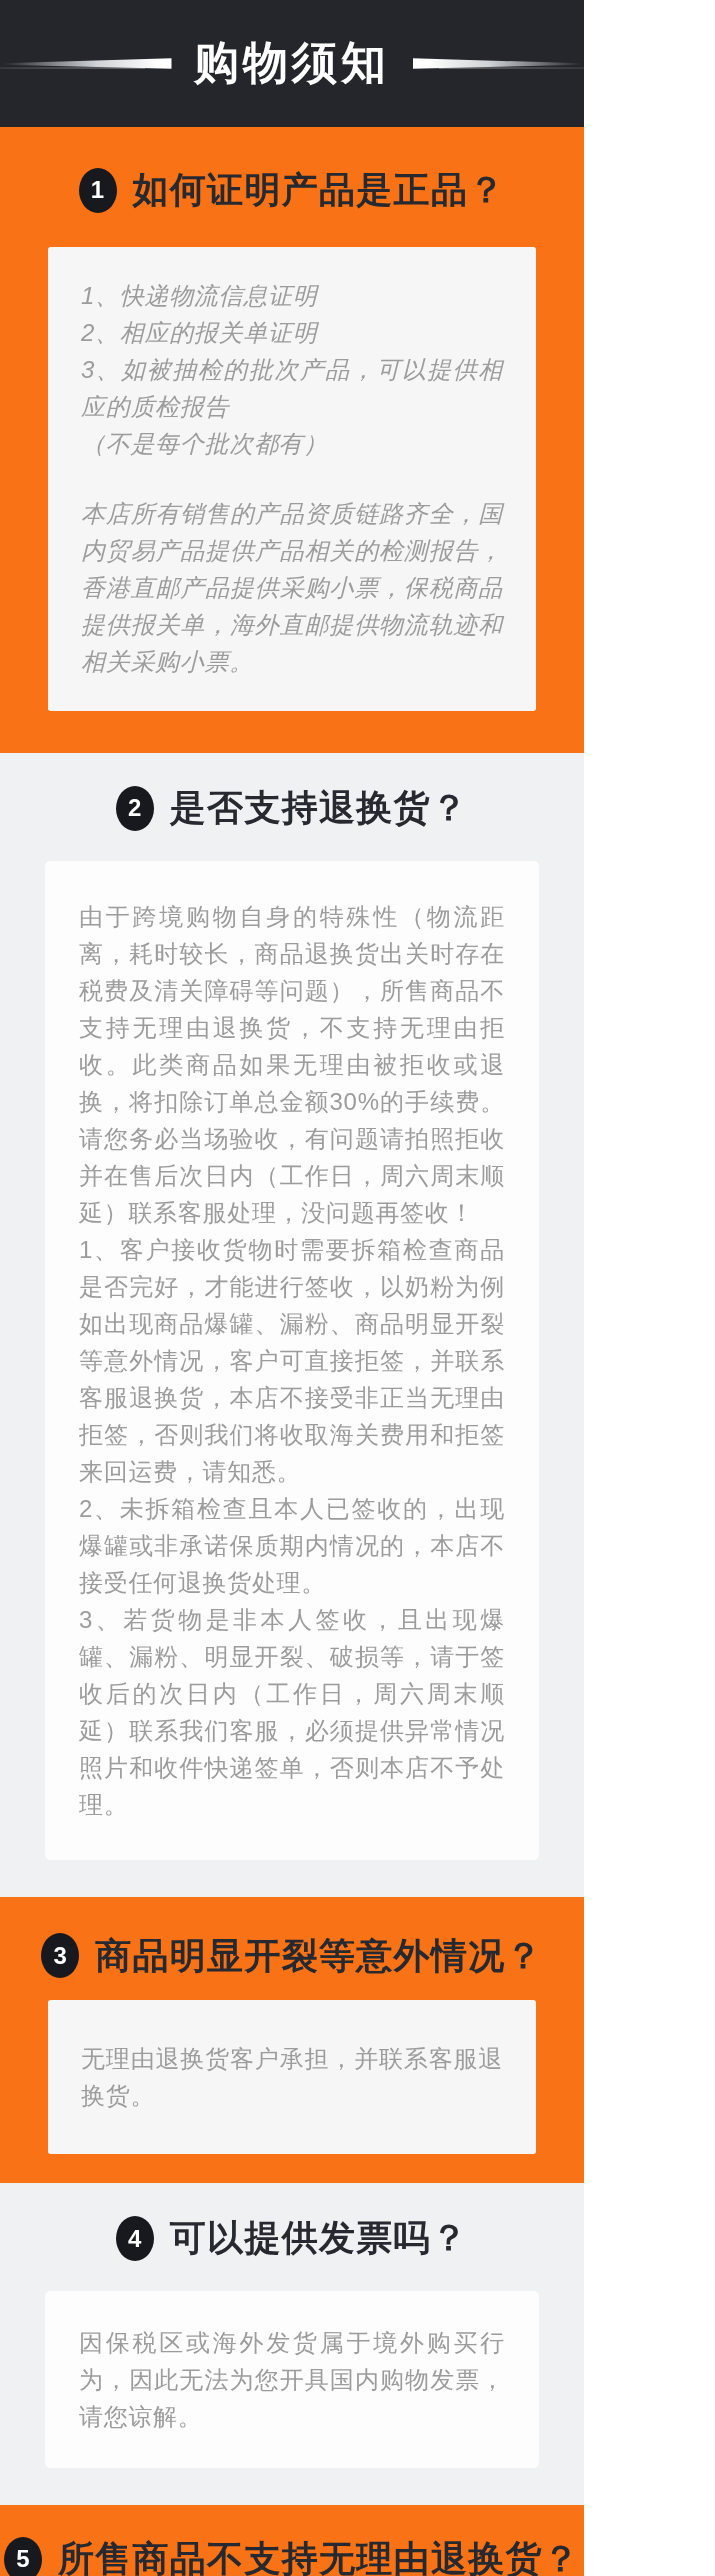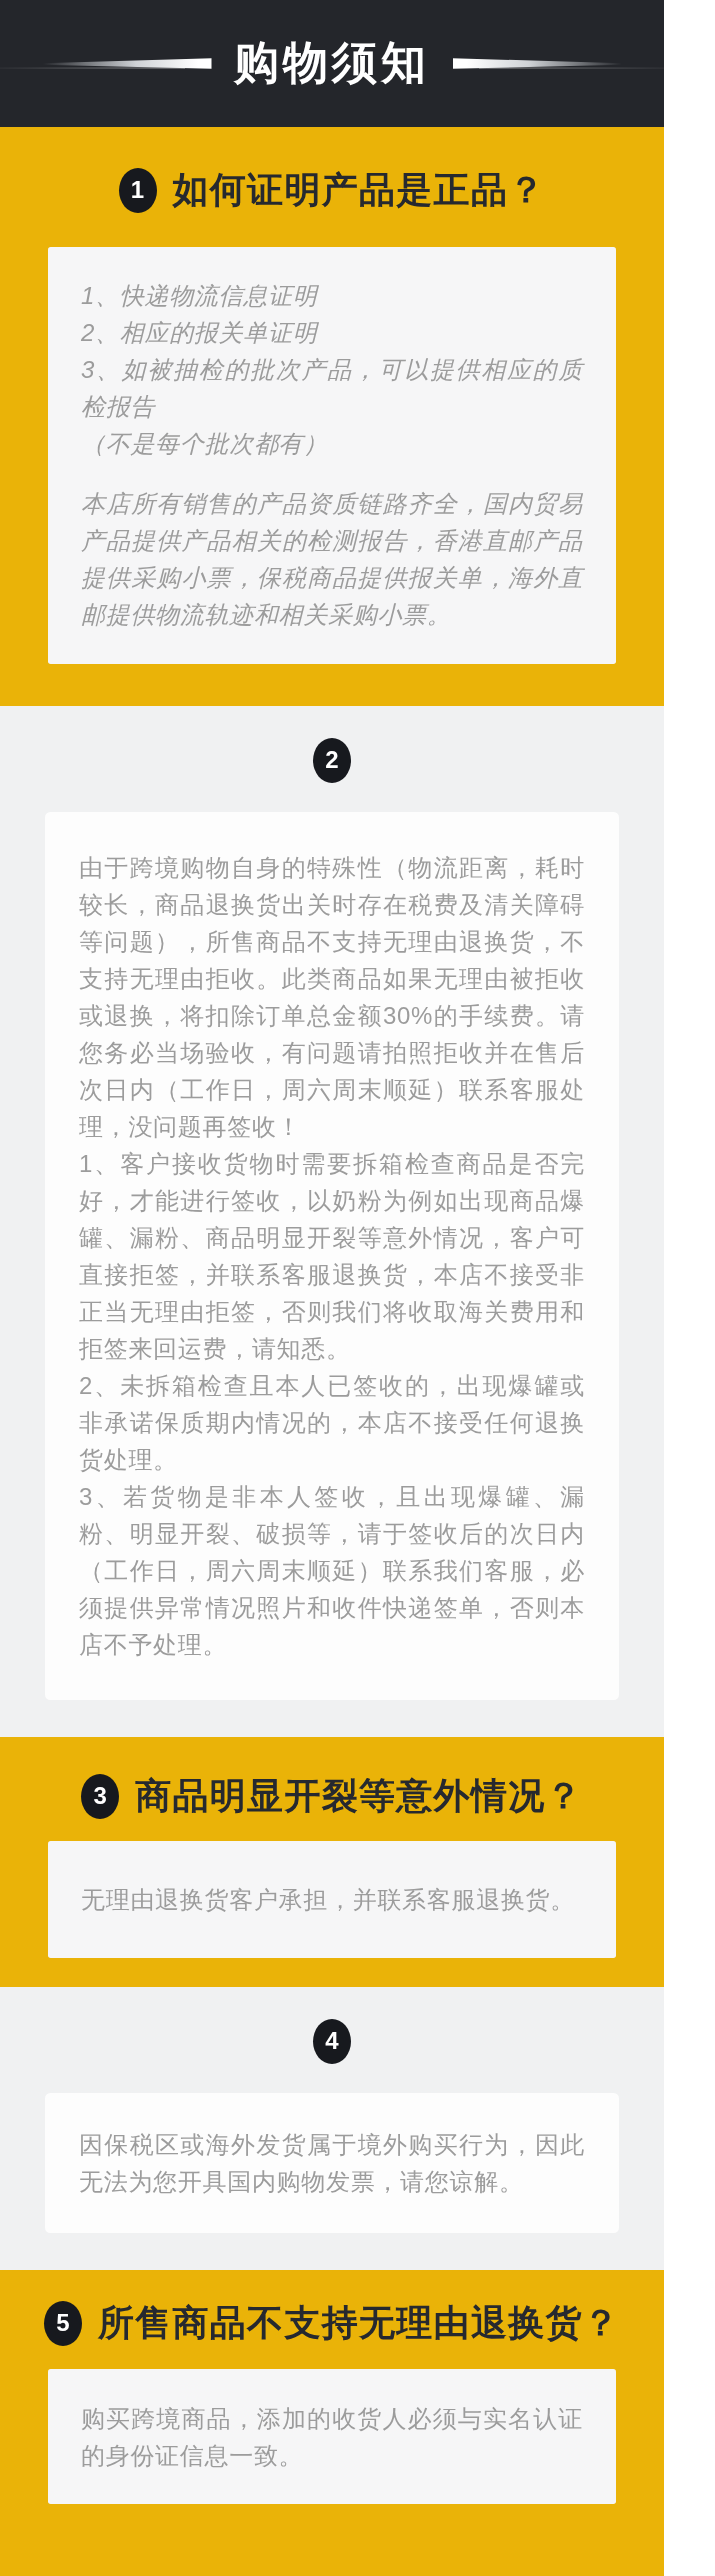--- a/index.html
+++ b/index.html
@@ -5,23 +5,23 @@
   html, body {
     margin: 0;
     padding: 0;
     background: #ffffff;
     width: 716px;
     height: 2576px;
     overflow: hidden;
     font-family: "Liberation Sans", "DejaVu Sans", sans-serif;
   }
   .page {
-    width: 664px;
+    width: 584px;
     height: 2576px;
-    background: #eab308;
+    background: #f97316;
     position: relative;
   }
 
   
   .header {
     height: 127px;
     background: #24262b;
     display: flex;
     align-items: center;
     justify-content: center;
@@ -106,21 +106,21 @@
     padding: 30.5px 33px;
   }
   .para {
     font-size: 24px;
     line-height: 37px;
     color: #9c9c9c;
     letter-spacing: 0.7px;
     white-space: pre-line;
     text-align: justify;
   }
-  .para + .para { margin-top: 23px; }
+  .para + .para { margin-top: 33px; }
   .item-group .para { margin-top: 0; }
 
   
   .gray-panel {
     background: #f0f1f2;
     padding: 32px 0 37px 0;
   }
   .white-card {
     margin: 29px 45px 0 45px;
     background: #fdfdfd;
@@ -163,20 +163,21 @@
     <div class="para">1、快递物流信息证明
 2、相应的报关单证明
 3、如被抽检的批次产品，可以提供相应的质检报告
 （不是每个批次都有）</div>
     <div class="para">本店所有销售的产品资质链路齐全，国内贸易产品提供产品相关的检测报告，香港直邮产品提供采购小票，保税商品提供报关单，海外直邮提供物流轨迹和相关采购小票。</div>
   </div>
 
   <div class="gray-panel mt-s2">
     <div class="sec-heading">
       <div class="badge">2</div>
+      <div class="sec-title">是否支持退换货？</div>
     </div>
     <div class="white-card">
       <div class="para">由于跨境购物自身的特殊性（物流距离，耗时较长，商品退换货出关时存在税费及清关障碍等问题），所售商品不支持无理由退换货，不支持无理由拒收。此类商品如果无理由被拒收或退换，将扣除订单总金额30%的手续费。请您务必当场验收，有问题请拍照拒收并在售后次日内（工作日，周六周末顺延）联系客服处理，没问题再签收！</div>
       <div class="item-group" style="">
         <div class="para">1、客户接收货物时需要拆箱检查商品是否完好，才能进行签收，以奶粉为例如出现商品爆罐、漏粉、商品明显开裂等意外情况，客户可直接拒签，并联系客服退换货，本店不接受非正当无理由拒签，否则我们将收取海关费用和拒签来回运费，请知悉。</div>
         <div class="para">2、未拆箱检查且本人已签收的，出现爆罐或非承诺保质期内情况的，本店不接受任何退换货处理。</div>
         <div class="para">3、若货物是非本人签收，且出现爆罐、漏粉、明显开裂、破损等，请于签收后的次日内（工作日，周六周末顺延）联系我们客服，必须提供异常情况照片和收件快递签单，否则本店不予处理。</div>
       </div>
     </div>
   </div>
@@ -185,20 +186,21 @@
     <div class="badge">3</div>
     <div class="sec-title">商品明显开裂等意外情况？</div>
   </div>
   <div class="gray-box mt-s3-box" style="padding-top:40px;padding-bottom:40px;">
     <div class="para">无理由退换货客户承担，并联系客服退换货。</div>
   </div>
 
   <div class="gray-panel mt-s4">
     <div class="sec-heading">
       <div class="badge">4</div>
+      <div class="sec-title">可以提供发票吗？</div>
     </div>
     <div class="white-card" style="padding-top:33px;padding-bottom:33px;">
       <div class="para">因保税区或海外发货属于境外购买行为，因此无法为您开具国内购物发票，请您谅解。</div>
     </div>
   </div>
 
   <div class="sec-heading mt-s5-head">
     <div class="badge">5</div>
     <div class="sec-title">所售商品不支持无理由退换货？</div>
   </div>

